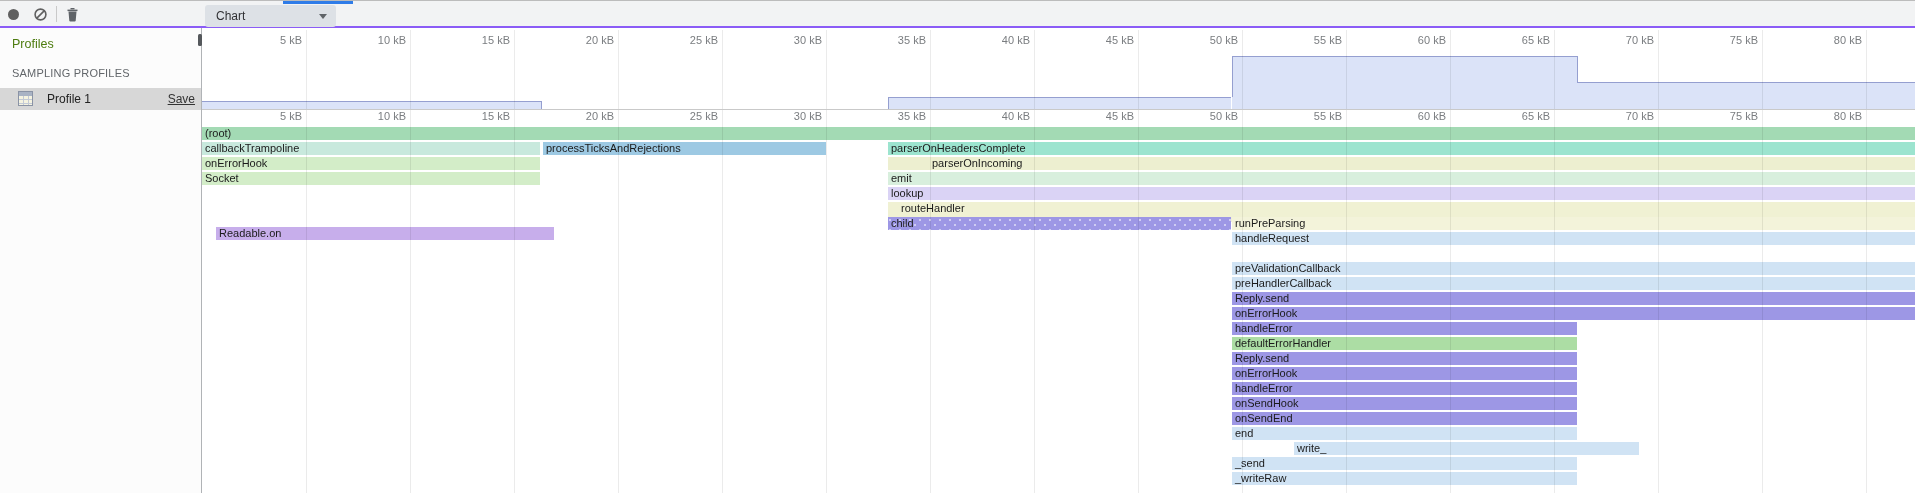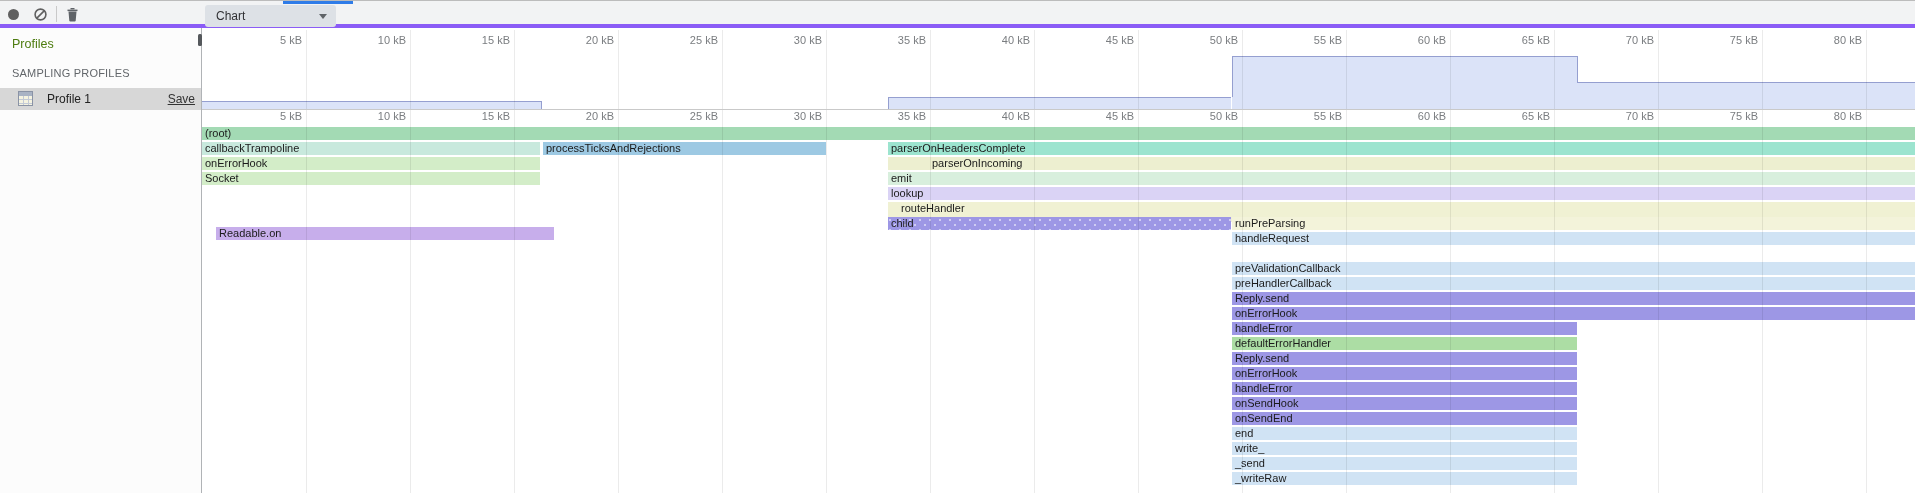--- a/index.html
+++ b/index.html
@@ -1,20 +1,20 @@
 <!DOCTYPE html>
 <html><head>
 <meta charset="utf-8">
 <style>
   * { box-sizing: border-box; margin:0; padding:0; }
   html,body { width:1915px; height:493px; }
   #root { position:relative; width:1915px; height:493px; background:#fff; font-family:"Liberation Sans",sans-serif; overflow:hidden; }
   .topline { position:absolute; top:0; left:0; width:100%; height:1px; background:#bcbcbc; z-index:10; }
   .accent { position:absolute; top:1px; height:3px; z-index:11; }
-  .topbar { position:absolute; top:1px; left:0; width:100%; height:27px; background:#f2f3f4; border-bottom:4px solid #8b5cf6; z-index:5; }
+  .topbar { position:absolute; top:1px; left:0; width:100%; height:27px; background:#f2f3f4; border-bottom:2px solid #8b5cf6; z-index:5; }
   .tb-icon { position:absolute; }
   .tb-divider { position:absolute; left:56px; top:5px; width:1px; height:16px; background:#c9c9c9; }
   .chart-select { position:absolute; left:205px; top:4px; width:131px; height:22px; background:#dde1e6; border-radius:3px; font-size:12px; color:#303134; line-height:22px; padding-left:11px; }
   .chart-select .arrow { position:absolute; right:9px; top:9px; width:0; height:0; border-left:4.5px solid transparent; border-right:4.5px solid transparent; border-top:5px solid #5f6368; }
   .sidebar { position:absolute; left:0; top:28px; width:202px; height:465px; background:#fcfcfc; border-right:1px solid #b0b3b6; z-index:5; }
   .sb-title { position:absolute; left:12px; top:9px; font-size:12.5px; color:#4d7c0f; }
   .sb-section { position:absolute; left:12px; top:39px; font-size:11px; color:#62666a; letter-spacing:0.2px; }
   .sb-row { position:absolute; left:0; top:60px; width:100%; height:22px; background:#d7d7d7; }
   .sb-icon { position:absolute; left:18px; top:3px; width:15px; height:15px; border:1px solid #8a93a5; background:
       linear-gradient(#a9b3c4, #a9b3c4) 0 0/100% 4px no-repeat,
@@ -148,18 +148,18 @@
       <div class="bar" style="left: 1030px; width: 684px; top: 264px; height: 13px; background-color: rgb(157, 151, 229);">Reply.send</div>
       <div class="bar" style="left: 1030px; width: 684px; top: 279px; height: 13px; background-color: rgb(157, 151, 229);">onErrorHook</div>
       <div class="bar" style="left: 1030px; width: 345px; top: 294px; height: 13px; background-color: rgb(157, 151, 229);">handleError</div>
       <div class="bar" style="left: 1030px; width: 345px; top: 309px; height: 13px; background-color: rgb(172, 221, 164);">defaultErrorHandler</div>
       <div class="bar" style="left: 1030px; width: 345px; top: 324px; height: 13px; background-color: rgb(157, 151, 229);">Reply.send</div>
       <div class="bar" style="left: 1030px; width: 345px; top: 339px; height: 13px; background-color: rgb(157, 151, 229);">onErrorHook</div>
       <div class="bar" style="left: 1030px; width: 345px; top: 354px; height: 13px; background-color: rgb(157, 151, 229);">handleError</div>
       <div class="bar" style="left: 1030px; width: 345px; top: 369px; height: 13px; background-color: rgb(157, 151, 229);">onSendHook</div>
       <div class="bar" style="left: 1030px; width: 345px; top: 384px; height: 13px; background-color: rgb(157, 151, 229);">onSendEnd</div>
       <div class="bar" style="left: 1030px; width: 345px; top: 399px; height: 13px; background-color: rgb(208, 227, 244);">end</div>
-      <div class="bar" style="left: 1030px; width: 345px; top: 414px; height: 13px; background-color: rgb(208, 227, 244);">write_</div>
+      <div class="bar" style="left: 1092px; width: 345px; top: 414px; height: 13px; background-color: rgb(208, 227, 244);">write_</div>
       <div class="bar" style="left: 1030px; width: 345px; top: 429px; height: 13px; background-color: rgb(208, 227, 244);">_send</div>
       <div class="bar" style="left: 1030px; width: 345px; top: 444px; height: 13px; background-color: rgb(208, 227, 244);">_writeRaw</div>
     </div>
   <div class="ov-handle"></div>
 </div>
 
 </body></html>

